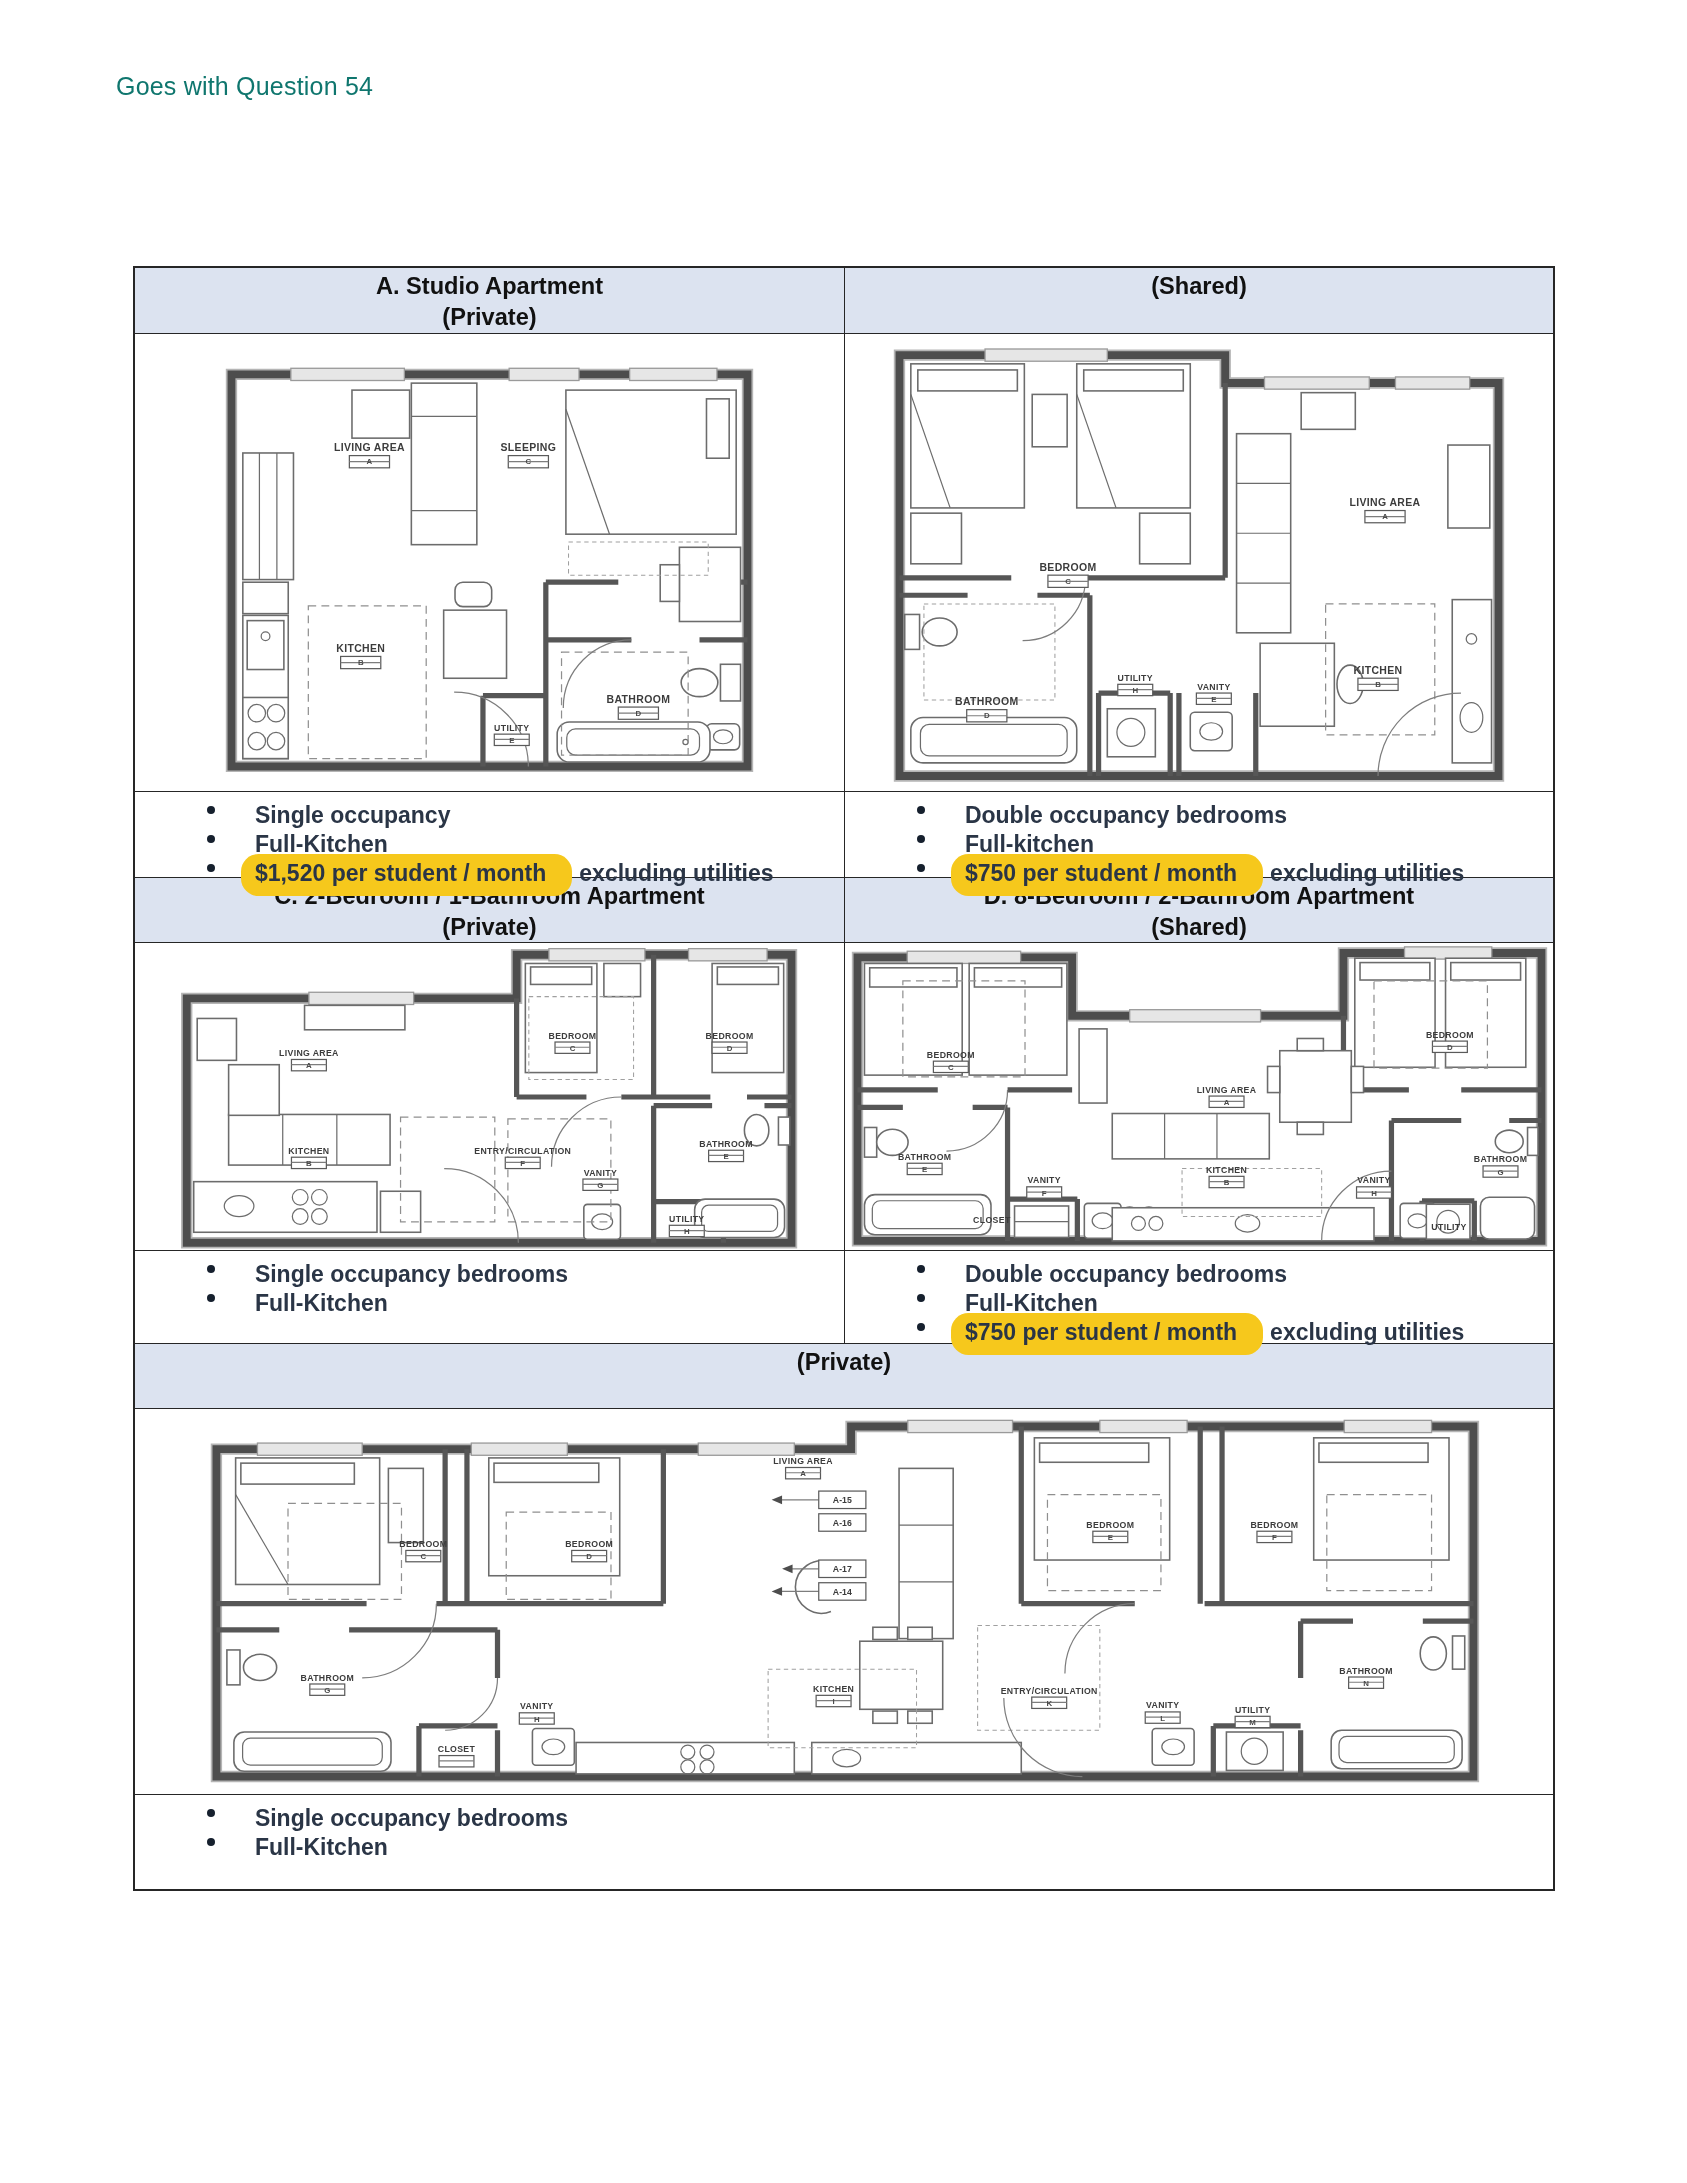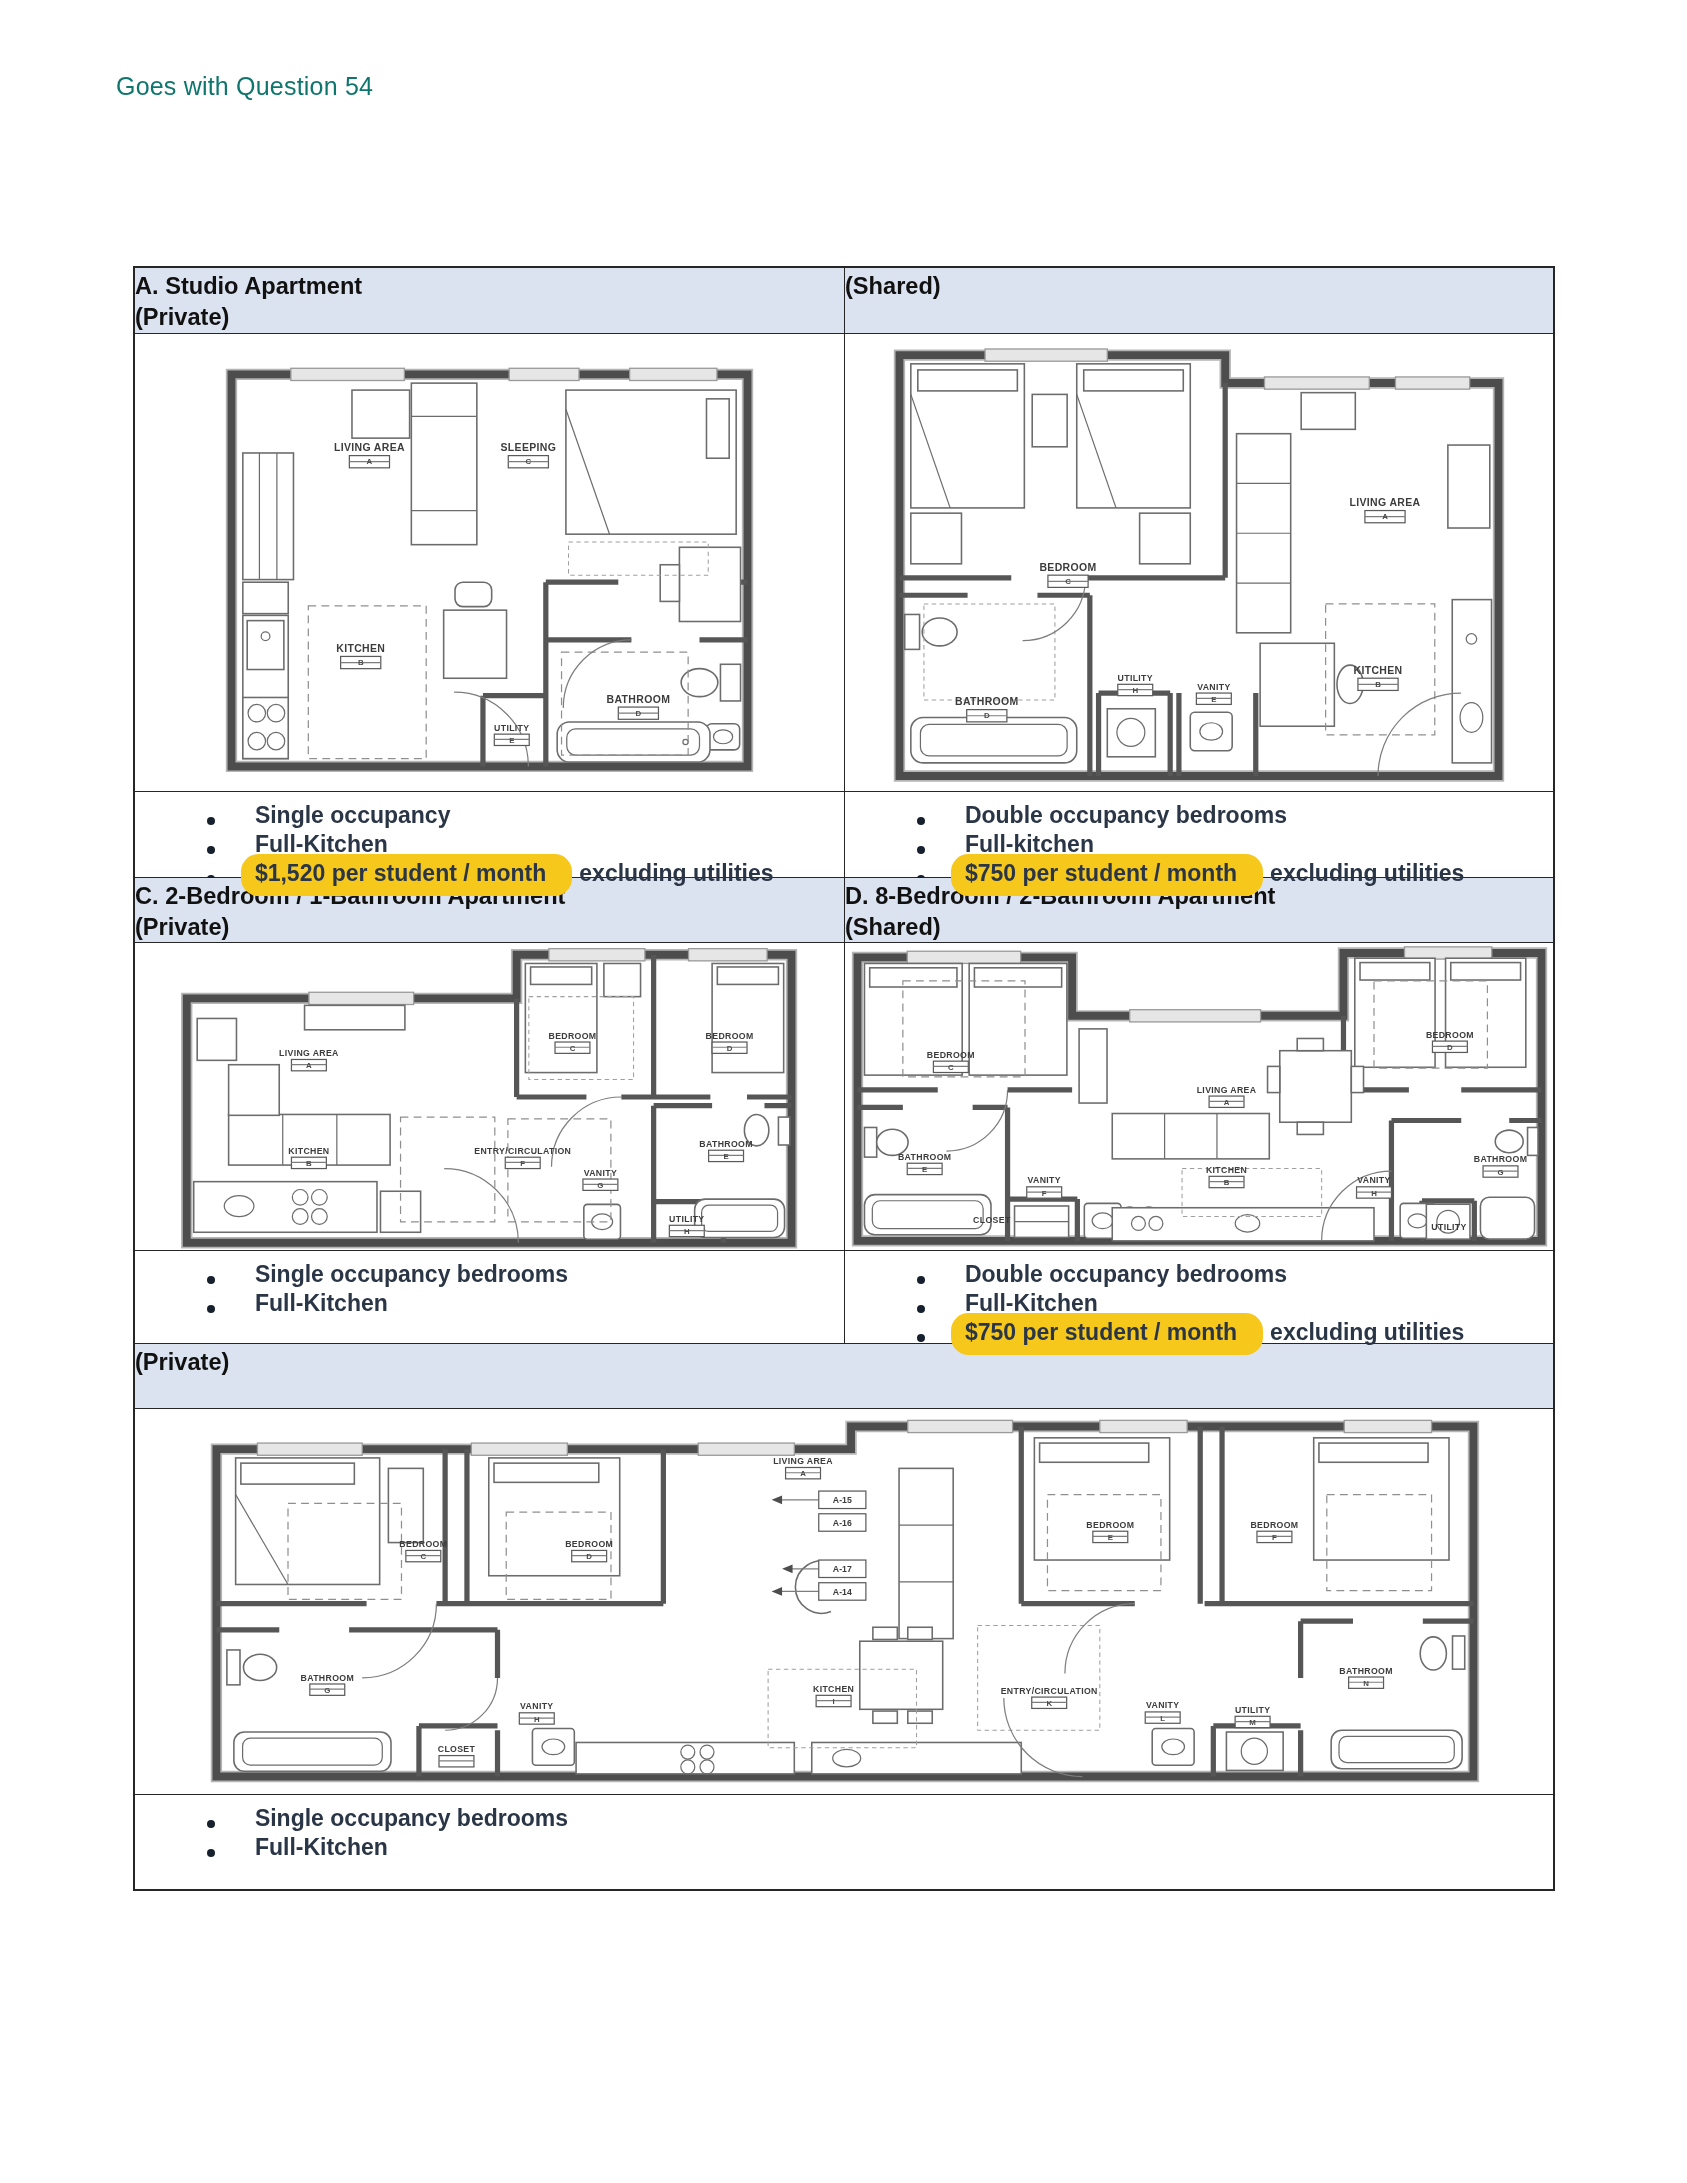--- a/index.html
+++ b/index.html
@@ -15,29 +15,29 @@
   .apt-table{
     position:absolute;left:133px;top:266px;width:1422px;height:1625px;
     border:2.6px solid #262626;box-sizing:border-box;background:#fff;
   }
   .row{display:flex;width:100%;box-sizing:border-box;}
   .row + .row{border-top:1.7px solid #262626;}
   .cell{box-sizing:border-box;flex:0 0 50%;max-width:50%;position:relative;}
   .cell.full{flex:0 0 100%;max-width:100%;}
   .cell.rcol{border-left:1.7px solid #262626;}
   .head{
-    background:#dce3f0;font-weight:bold;font-size:23.6px;line-height:31px;
+    background:#dce3f0;text-align:center;font-weight:bold;font-size:23.6px;line-height:31px;
     padding-top:2.6px;color:#111;
   }
   .plancell{display:flex;align-items:center;justify-content:center;overflow:hidden;background:#fff;}
   .bullets{padding:8.7px 0 0 72px;}
   ul.blt{list-style:none;margin:0;padding:0;}
   ul.blt li{
     font-size:23px;line-height:29px;font-weight:600;color:#2a3546;
-    display:flex;align-items:flex-end;white-space:nowrap;
+    display:flex;align-items:center;white-space:nowrap;
   }
   ul.blt li .dot{
     width:7.9px;height:7.9px;border-radius:50%;background:#16202e;flex:0 0 7.9px;
     margin-right:40px;position:relative;top:-5.2px;
   }
   ul.blt li .txt{position:relative;z-index:2;}
   .hl{
     position:relative;z-index:1;display:inline-block;background:#f6c81c;
     border-radius:17.5px;padding:4.4px 26px 7.9px 14px;margin:-4.4px -21px -9.6px -14px;
   }

